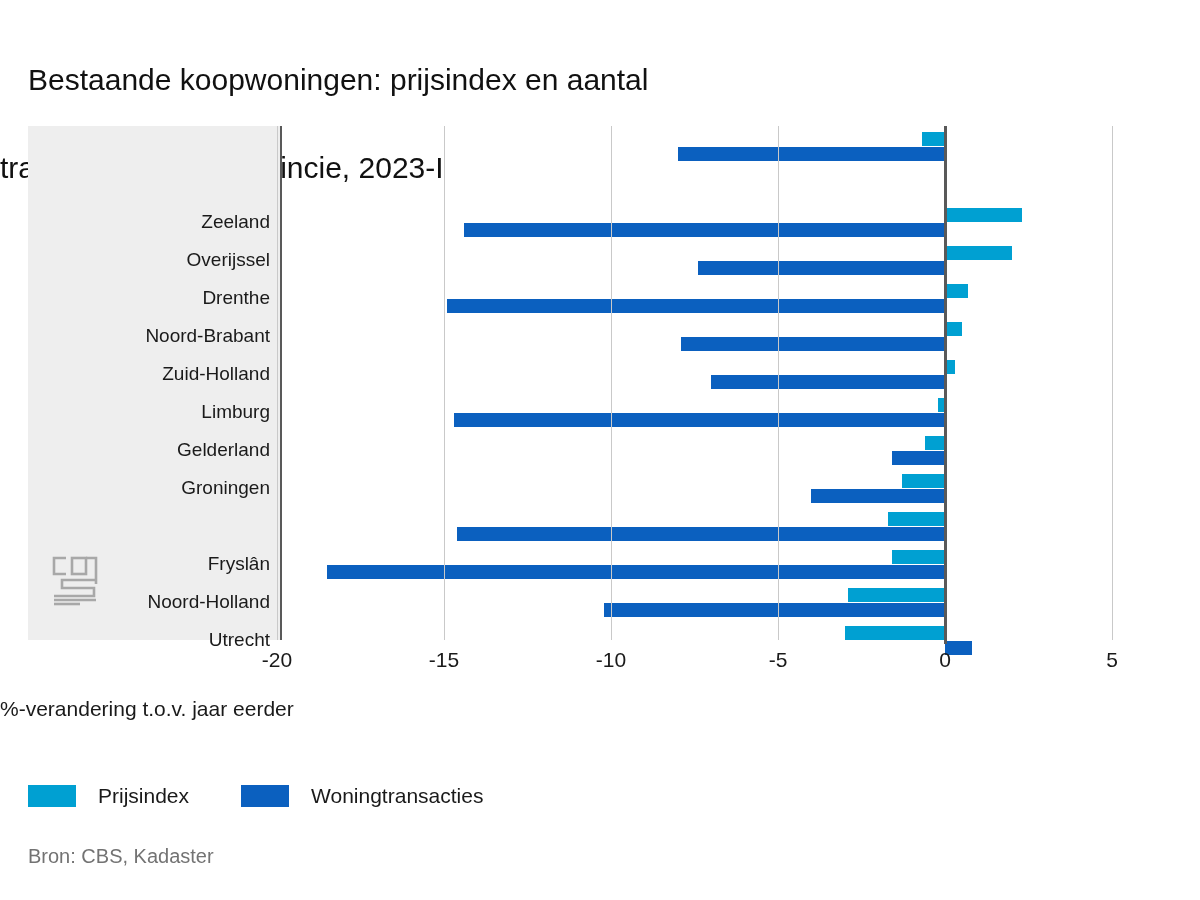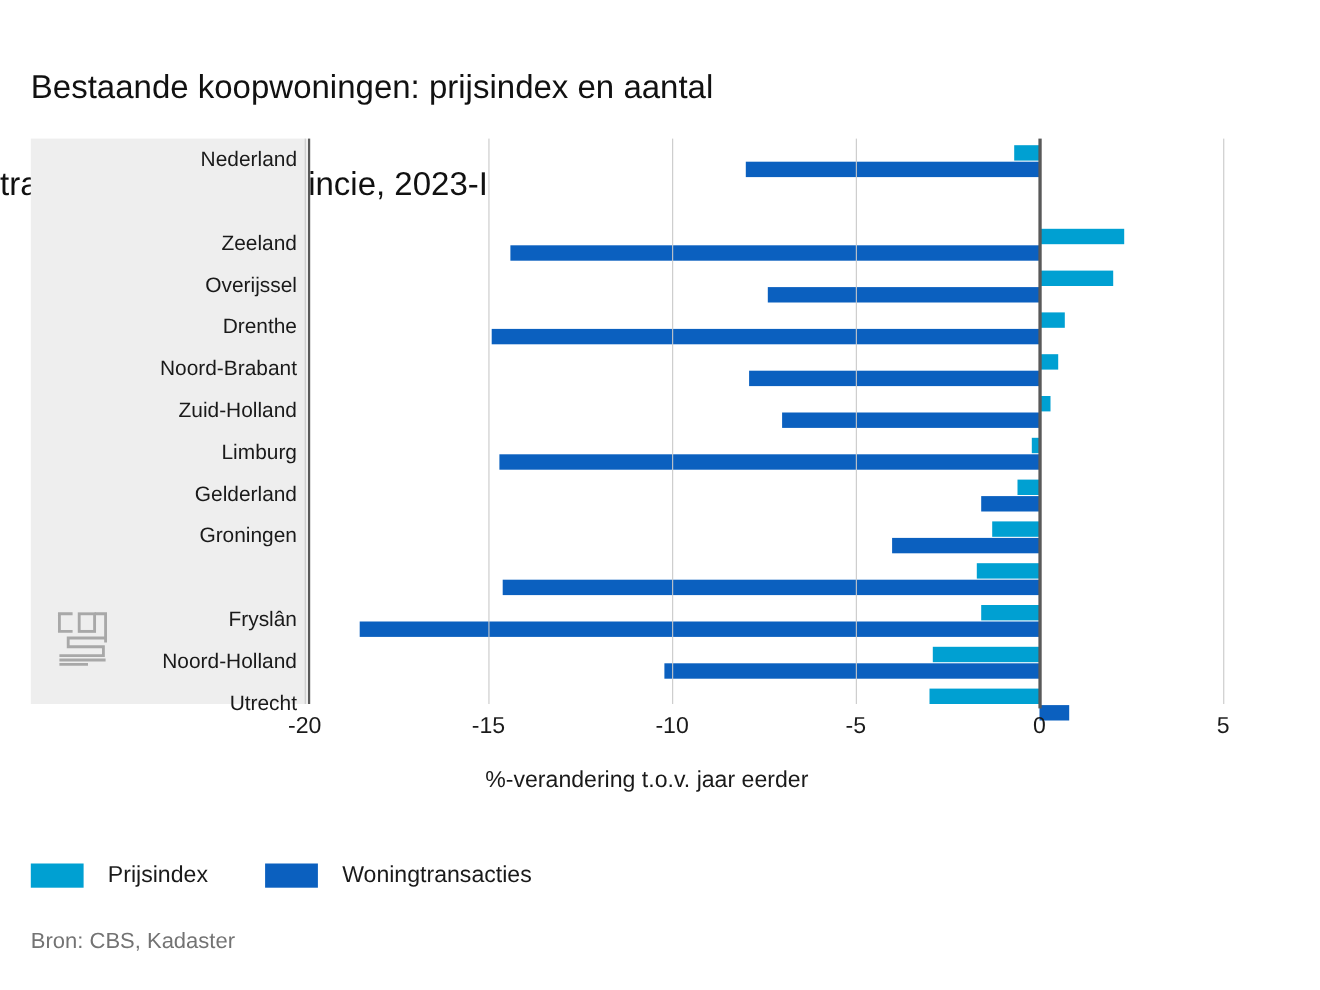--- a/index.html
+++ b/index.html
@@ -132,21 +132,21 @@
     font-size: 21px;
     color: #1a1a1a;
     transform: translateX(-50%);
     white-space: nowrap;
   }
   #x-axis-title {
     position: absolute;
     left: 0;
     top: 697px;
     width: 1176px;
-    text-align: center;
+    text-align: left;
     font-size: 21px;
     color: #1a1a1a;
   }
 
   
   #legend {
     position: absolute;
     left: 28px;
     top: 782px;
     height: 28px;
@@ -195,21 +195,20 @@
       <rect x="22" y="4" width="14" height="16"></rect>
       <path d="M36 4 H46 V30"></path>
       <path d="M46 26 H12 V34 H44 V42 H4"></path>
       <path d="M4 46 H46"></path>
       <path d="M4 50 H30"></path>
     </g>
   </svg>
 
   <div id="rows">
       <div class="row" style="top: 1px;">
-        <div class="labelbox">Nederland</div>
         <div class="bar price" style="left: 893.62px; width: 23.38px; top: 5px;"></div>
         <div class="bar trans" style="left: 649.8px; width: 267.2px; top: 20px;"></div>
       </div>
       <div class="row" style="top: 39px;">
         <div class="labelbox"></div>
       </div>
       <div class="row" style="top: 77px;">
         <div class="labelbox">Zeeland</div>
         <div class="bar price" style="left: 917px; width: 76.82px; top: 5px;"></div>
         <div class="bar trans" style="left: 436.04px; width: 480.96px; top: 20px;"></div>

